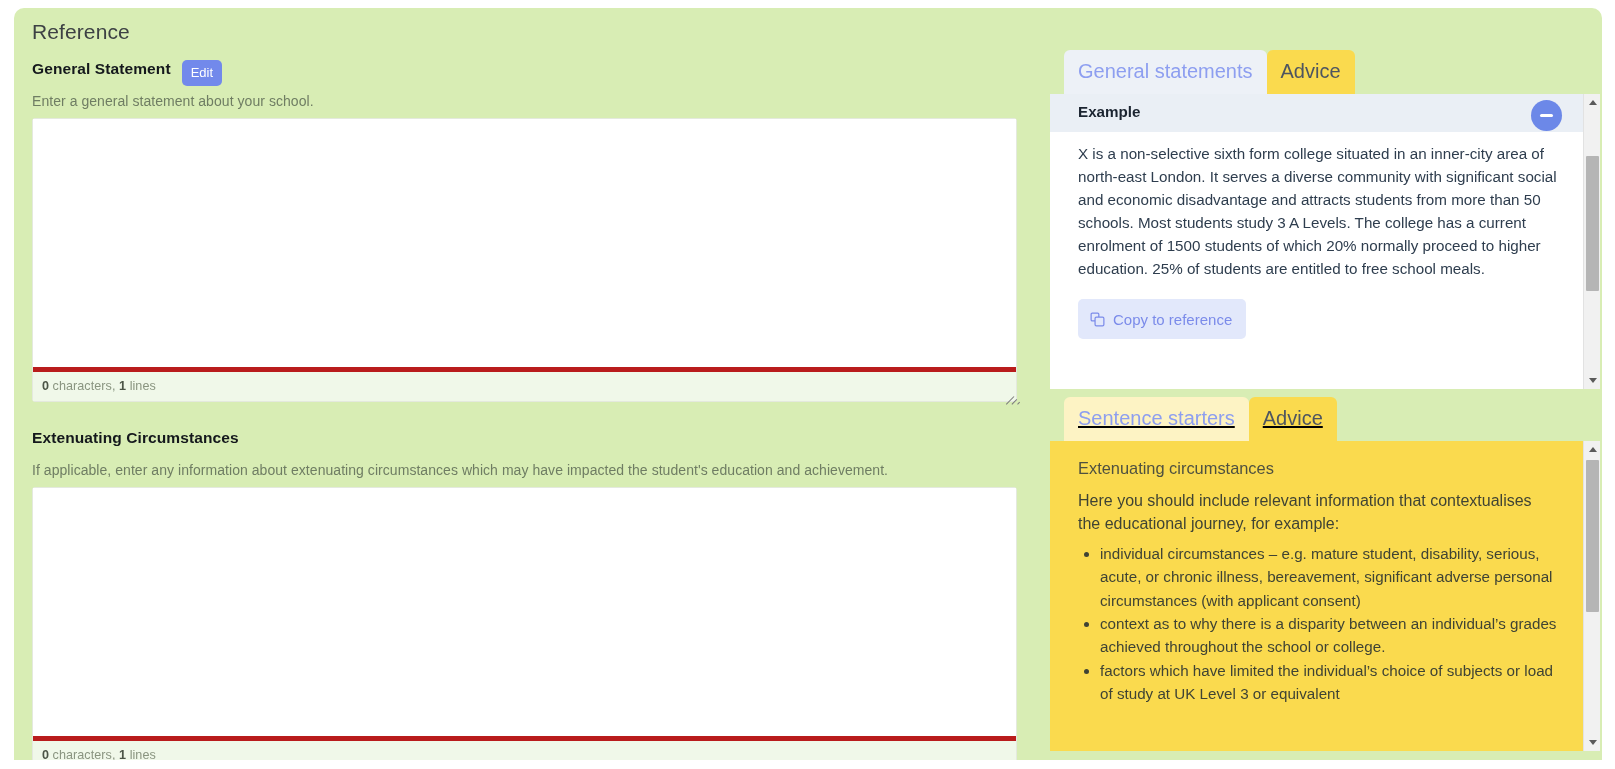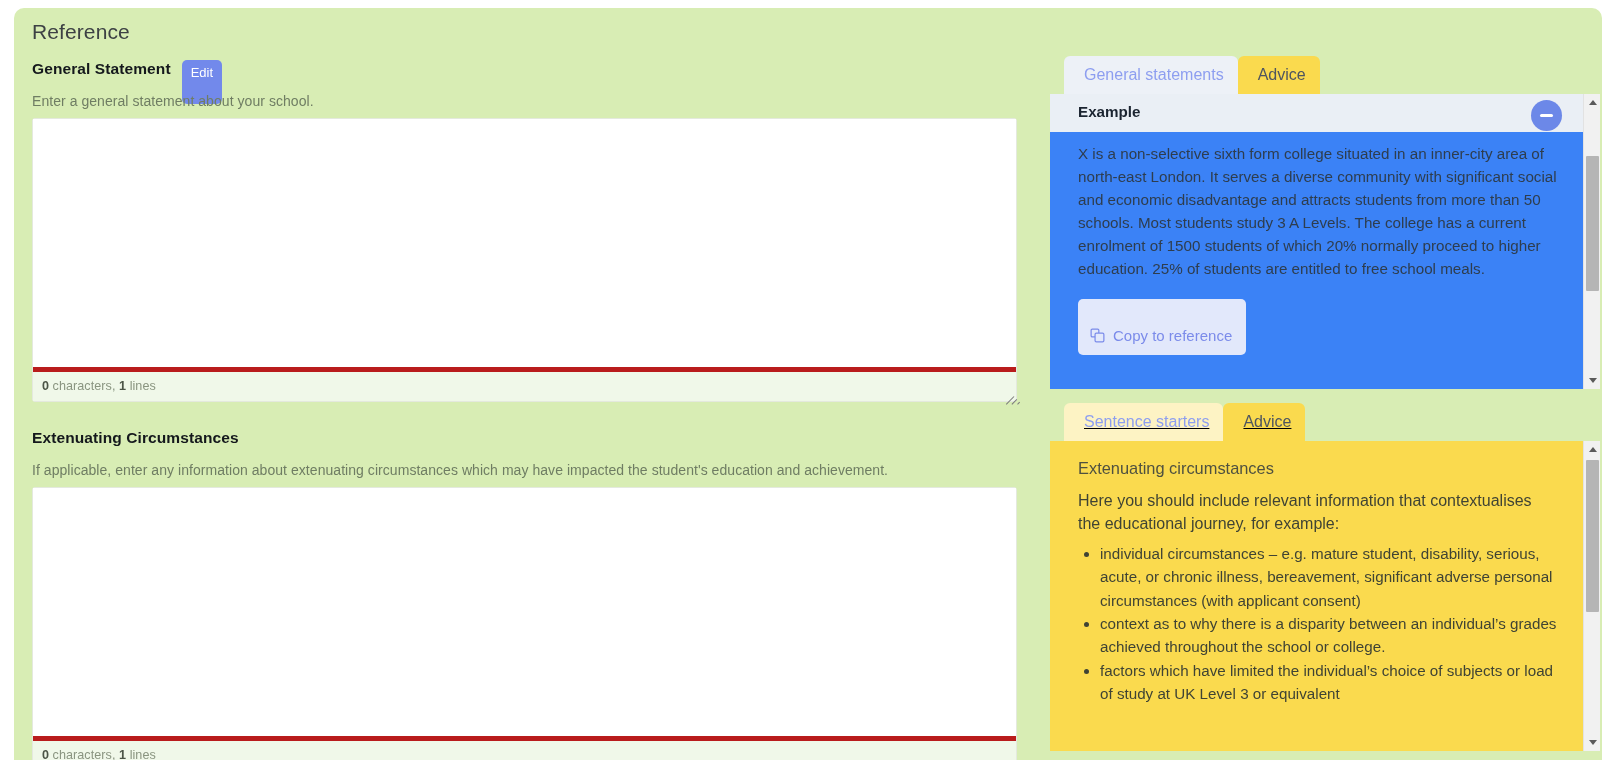--- a/index.html
+++ b/index.html
@@ -50,21 +50,21 @@
     font-weight: bold;
     color: #14181c;
     letter-spacing: .1px;
   }
   .edit-btn {
     display: inline-block;
     background: #7289eb;
     color: #ffffff;
     font-size: 13px;
     line-height: 1;
-    padding: 6px 9px 25px 9px;
+    padding: 6px 9px 7px 9px;
     border: none;
     border-radius: 5px;
     cursor: pointer;
     font-family: "Liberation Sans", sans-serif;
   }
   .field-hint {
     margin-top: 7px;
     font-size: 14px;
     color: #6f7d63;
     letter-spacing: .05px;
@@ -117,39 +117,39 @@
   .spacer-block { height: 27px; }
 
   
   .right-col {
     position: absolute;
     left: 1036px; top: 48px;
     width: 550px;
   }
   .tabrow { display: flex; align-items: flex-end; height: 38px; padding-left: 14px; }
   .tab {
-    font-size: 16px;
-    padding: 9px 14px 9px 20px;
+    font-size: 20px;
+    padding: 9px 14px 9px 14px;
     border-radius: 6px 6px 0 0;
     cursor: pointer;
     line-height: 1.28;
     white-space: nowrap;
   }
   .tab.ex-inactive { background: #edf1f7; color: #8d9ef0; }
   .tab.ex-active   { background: #fada4e; color: #4e5560; }
   .tab.ss-inactive { background: #fdf3c4; color: #8d9ef0; }
   .tab.ss-active   { background: #fada4e; color: #4e5560; }
 
   
   .panel {
     position: relative;
     width: 550px;
     overflow: hidden;
   }
-  .panel.example { height: 295px; background: #3b82f6; }
+  .panel.example { height: 295px; background: #ffffff; }
   .panel.advice  { height: 310px; background: #fada4e; }
 
   .panel-scrollport { position: absolute; inset: 0 17px 0 0; overflow: hidden; }
 
   .ex-header {
     background: #eaeff5;
     height: 38px;
     padding: 9px 14px 0 28px;
     font-size: 15.2px;
     font-weight: bold;
@@ -162,21 +162,21 @@
     color: #2e3d4e;
   }
   .copy-btn {
     margin: 19px 0 0 28px;
     background: #e2e8fb;
     color: #7b8bea;
     border: none;
     border-radius: 5px;
     font-size: 15px;
     font-family: "Liberation Sans", sans-serif;
-    padding: 28px 14px 11px 12px;
+    padding: 12px 14px 11px 12px;
     display: inline-flex;
     align-items: center;
     gap: 8px;
     cursor: pointer;
   }
   .minus-btn {
     position: absolute;
     right: 38px; top: 6px;
     width: 31px; height: 31px;
     border-radius: 50%;

